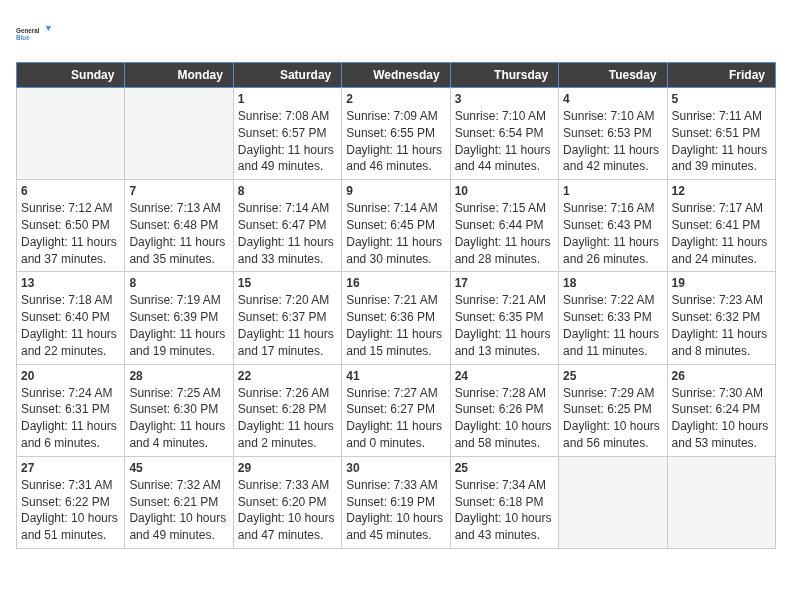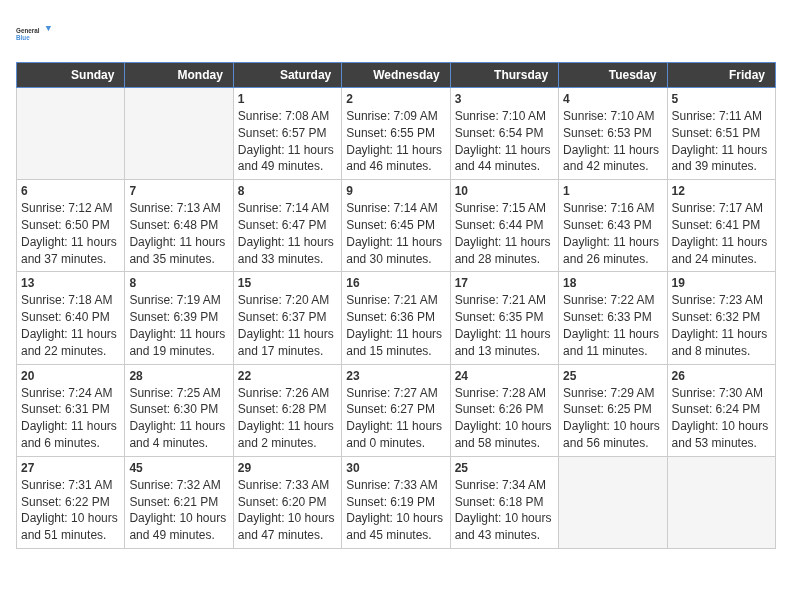--- a/index.html
+++ b/index.html
@@ -201,21 +201,21 @@
         </td>
         <td>
           <div class="day-num">28</div>
         <div class="day-info">Sunrise: 7:25 AM<br>Sunset: 6:30 PM<br>Daylight: 11 hours and 4 minutes.</div>
         </td>
         <td>
           <div class="day-num">22</div>
         <div class="day-info">Sunrise: 7:26 AM<br>Sunset: 6:28 PM<br>Daylight: 11 hours and 2 minutes.</div>
         </td>
         <td>
-          <div class="day-num">23</div>
+          <div class="day-num">41</div>
         <div class="day-info">Sunrise: 7:27 AM<br>Sunset: 6:27 PM<br>Daylight: 11 hours and 0 minutes.</div>
         </td>
         <td>
           <div class="day-num">24</div>
         <div class="day-info">Sunrise: 7:28 AM<br>Sunset: 6:26 PM<br>Daylight: 10 hours and 58 minutes.</div>
         </td>
         <td>
           <div class="day-num">25</div>
         <div class="day-info">Sunrise: 7:29 AM<br>Sunset: 6:25 PM<br>Daylight: 10 hours and 56 minutes.</div>
         </td>

